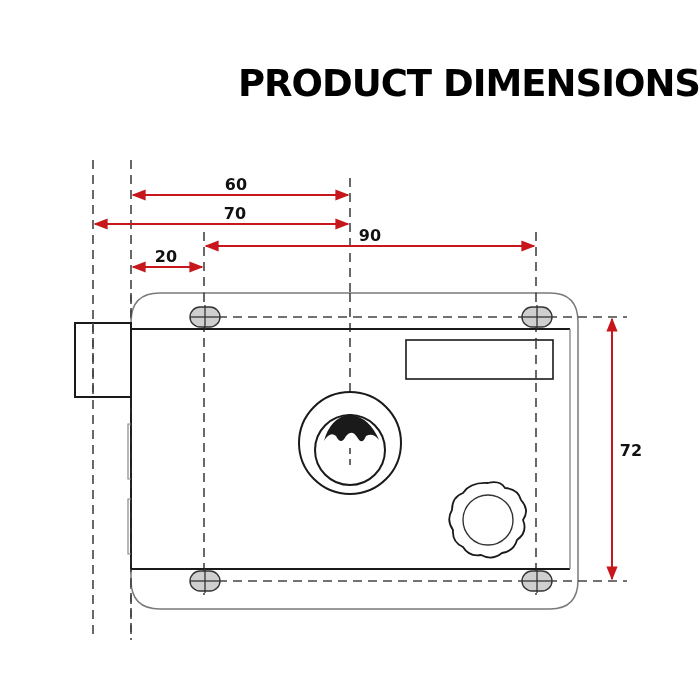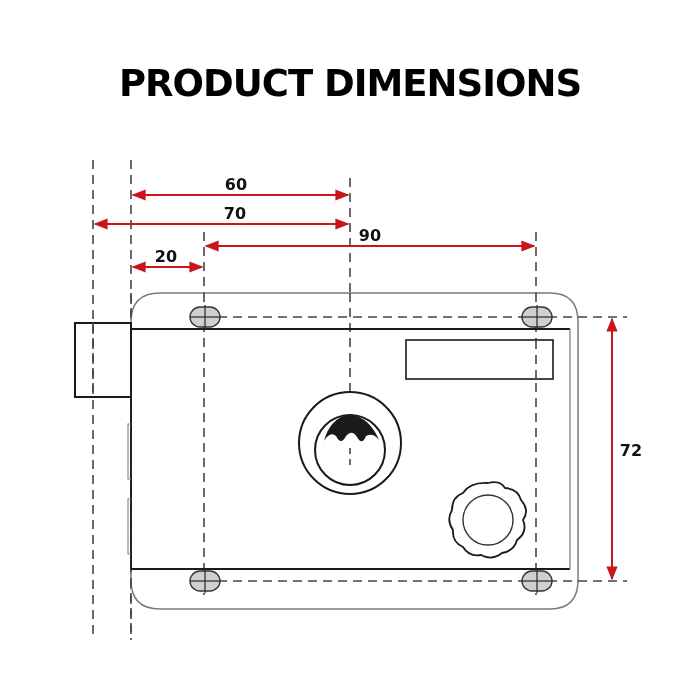--- a/index.html
+++ b/index.html
@@ -1,17 +1,17 @@
 <!DOCTYPE html>
 <html><head>
 <meta charset="utf-8">
 <style>
   html, body { margin: 0; padding: 0; background: #ffffff; }
   body { width: 700px; height: 700px; position: relative; overflow: hidden; font-family: "DejaVu Sans", "Liberation Sans", sans-serif; }
-  .title { position: absolute; left: 0; top: 62px; width: 700px; text-align: center; font-size: 37px; font-weight: bold; letter-spacing: -1px; color: #000; }
+  .title { position: absolute; left: 0; top: 62px; width: 700px; text-align: right; font-size: 37px; font-weight: bold; letter-spacing: -1px; color: #000; }
   svg { position: absolute; left: 0; top: 0; }
   .dim-label { font-family: "DejaVu Sans", sans-serif; font-weight: bold; font-size: 16px; fill: #111; }
 </style>
 </head>
 <body>
 
 <div class="title">PRODUCT DIMENSIONS</div>
 
 <svg width="700" height="700" viewBox="0 0 700 700">
   <defs>

